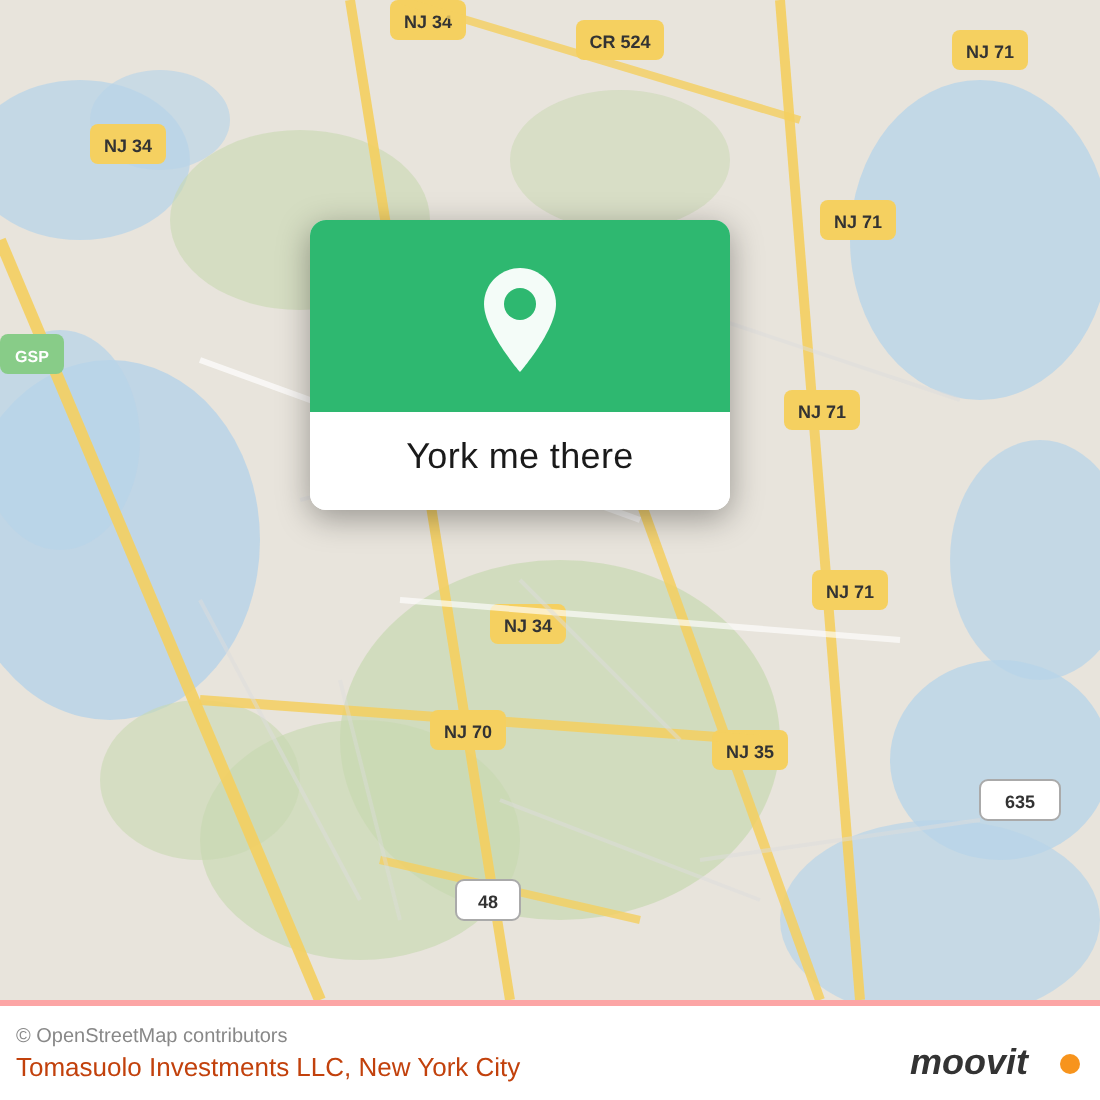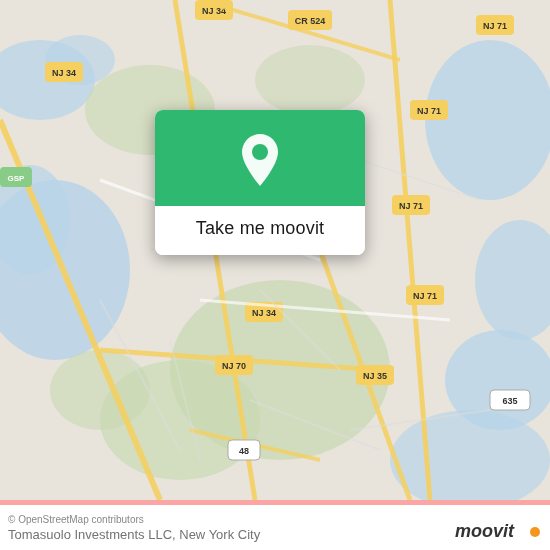--- a/index.html
+++ b/index.html
@@ -78,33 +78,33 @@
     }
 
     #footer {
       width: 550px;
       height: 50px;
       background: white;
       display: flex;
       flex-direction: column;
       justify-content: center;
       padding: 4px 8px 4px 8px;
-      border-top: 5px solid #fca5a5;
+      border-top: 3px solid #fca5a5;
       position: relative;
     }
 
     #osm-credit {
       font-size: 10px;
       color: #888;
       margin-bottom: 2px;
     }
 
     #location-label {
       font-size: 13px;
-      color: #737373;
+      color: #c2410c;
       font-weight: 400;
     }
 
     #moovit-logo {
       position: absolute;
       right: 10px;
       bottom: 8px;
       display: flex;
       align-items: center;
       gap: 15px;
@@ -209,21 +209,21 @@
 
   <div id="popup-card">
     <div id="popup-green-top">
 
       <svg id="location-pin-icon" viewBox="0 0 48 56" xmlns="http://www.w3.org/2000/svg">
         <path d="M24 2C14.06 2 6 10.06 6 20c0 13.25 18 34 18 34s18-20.75 18-34C42 10.06 33.94 2 24 2z" fill="white" opacity="0.95"></path>
         <circle cx="24" cy="20" r="8" fill="#2eb870"></circle>
       </svg>
     </div>
     <div id="popup-white-bottom">
-      <button id="take-me-there-btn">Take me moovit</button>
+      <button id="take-me-there-btn">York me there</button>
     </div>
 
   </div>
 </div>
 
 <div id="footer">
   <span id="osm-credit">© OpenStreetMap contributors</span>
   <span id="location-label">Tomasuolo Investments LLC, New York City</span>
   <div id="moovit-logo">
     <span id="moovit-text">moovit</span>

